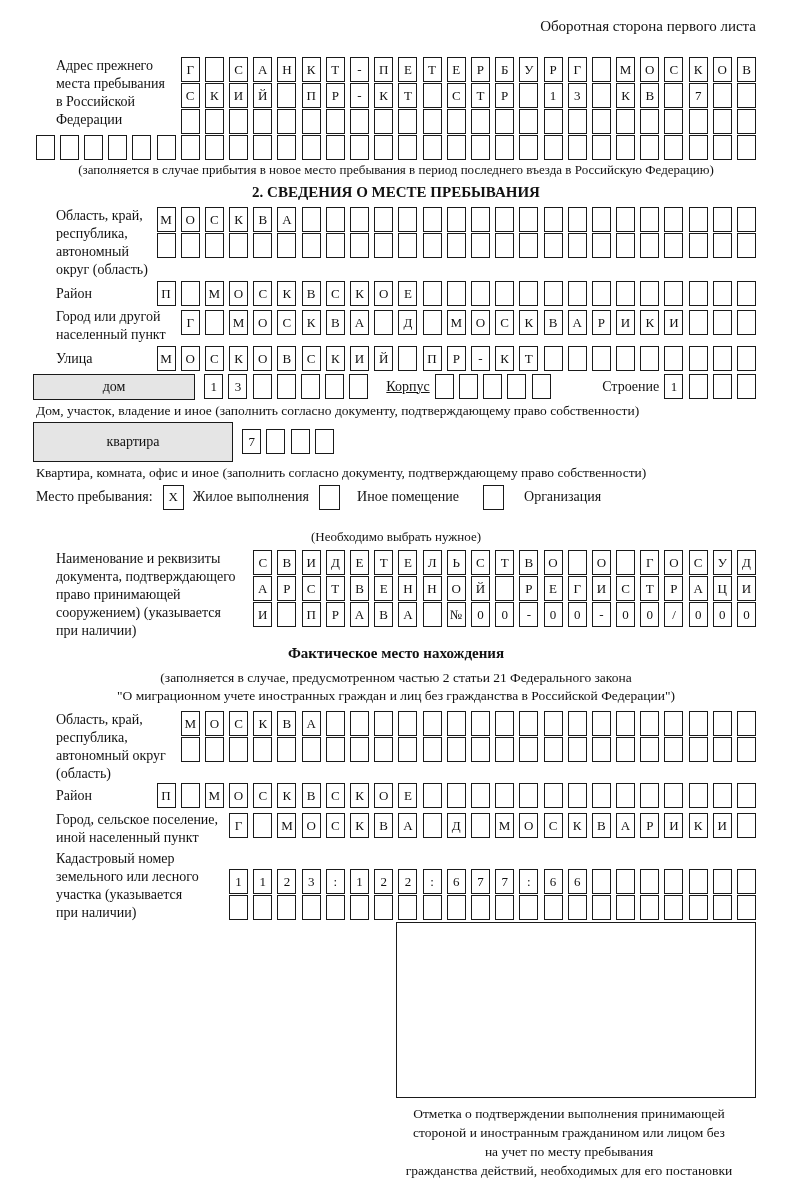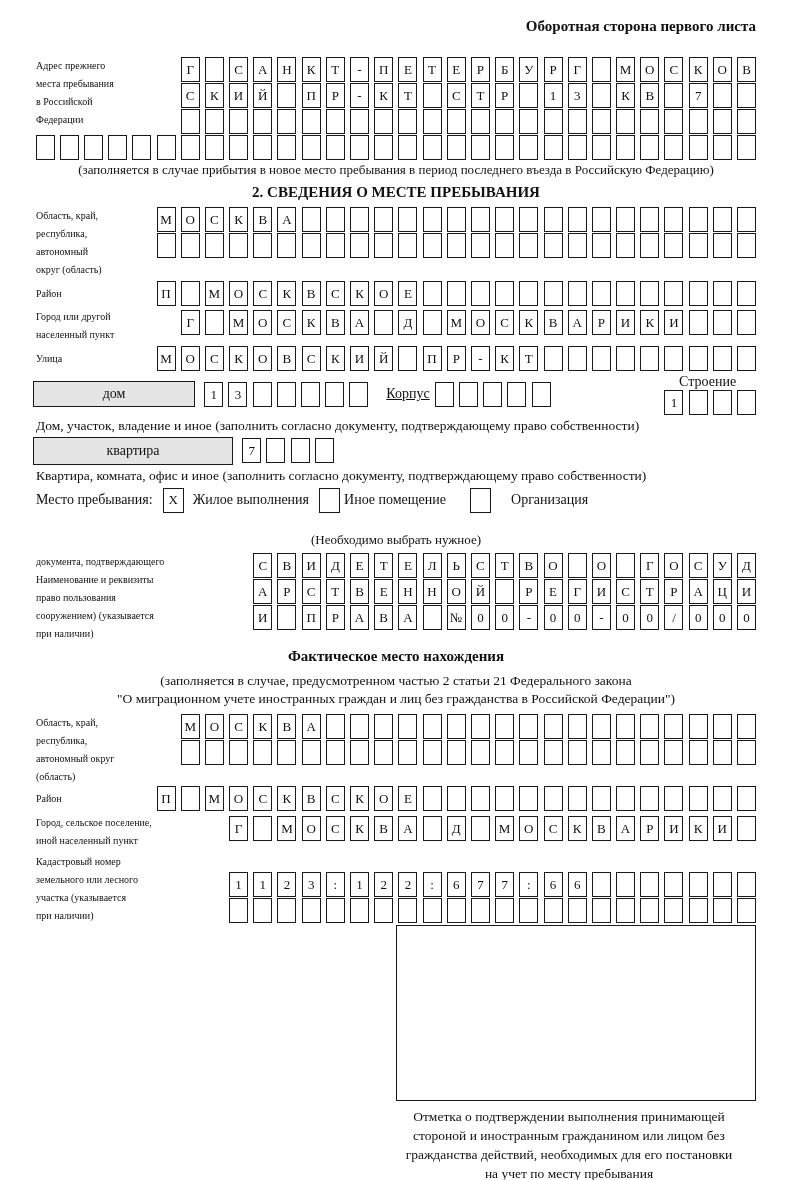--- a/index.html
+++ b/index.html
@@ -8,59 +8,59 @@
     background: #ffffff;
     overflow: hidden;
     font-family: "Liberation Serif", "DejaVu Serif", serif;
     color: #111;
   }
   .page {
     box-sizing: border-box;
     width: 800px; height: 1180px;
     padding: 18px 44px 0 36px;
   }
-  .title { text-align: right; font-size: 15px; font-weight: bold; }
+  .title { text-align: right; font-size: 15px; }
 
   
   .grid { display: flex; justify-content: flex-end; }
   .grid + .grid { margin-top: 1px; }
   .cell {
     box-sizing: border-box;
     flex: none;
     width: 19px; height: 25px;
     margin-left: 5.2px;
     border: 1.5px solid #1a1a1a;
     display: flex; align-items: center; justify-content: center;
     font-size: 13px; line-height: 1;
     background: #fff;
   }
 
   .frow { display: flex; align-items: flex-start; }
-  .frow .lbl { flex: 1 1 auto; font-size: 10px; line-height: 18px; }
+  .frow .lbl { flex: 1 1 auto; font-size: 14px; line-height: 18px; margin-left: 20px; }
   .frow .gridcol { flex: none; }
   .lbl-line { white-space: nowrap; }
   .single .lbl { padding-top: 4px; }
 
   .center-note { text-align: center; font-size: 13px; line-height: 16.5px; }
   .left-note { font-size: 13.5px; line-height: 17px; }
   .sec-head { text-align: center; font-size: 15px; font-weight: bold; line-height: 19px; }
 
   
   .domline { display: flex; align-items: center; margin-top: 3px; }
   .named-box {
     box-sizing: border-box;
     border: 1.5px solid #1a1a1a;
     display: flex; align-items: center; justify-content: center;
     font-size: 14px; background: #e5e5e5;
   }
   .dom-box { width: 162px; height: 26px; margin-left: -3px; margin-right: 4px; }
-  .kv-box  { width: 200px; height: 28px; margin-left: -3px; margin-right: 4px; }
+  .kv-box  { width: 200px; height: 40px; margin-left: -3px; margin-right: 4px; }
   .inline-lbl { font-size: 14px; white-space: nowrap; }
   .ml18 { margin-left: 18px; text-decoration: underline; }
-  .stro-group { margin-left: auto; display: flex; align-items: center; flex-direction: column; }
+  .stro-group { margin-left: auto; display: flex; align-items: center; }
   .kvline { display: flex; align-items: center; margin-top: 3px; }
 
   
   .mestoline { display: flex; align-items: center; margin-top: 4px; font-size: 14px; }
   .cb {
     box-sizing: border-box;
     width: 21px; height: 25px;
     border: 1.5px solid #1a1a1a;
     display: flex; align-items: center; justify-content: center;
     font-size: 13px; background: #fff;
@@ -421,31 +421,31 @@
         <span class="cell"></span>
       </div>
   </div>
   <div class="left-note mt2">Квартира, комната, офис и иное (заполнить согласно документу, подтверждающему право собственности)</div>
 
   <div class="mestoline">
     <span>Место пребывания:</span>
     <span class="cb" style="margin-left:10px;">X</span>
     <span style="margin-left:9px;">Жилое выполнения</span>
     <span class="cb" style="margin-left:10px;"></span>
-    <span style="margin-left:4px;text-align:center;">Иное помещение</span>
+    <span style="margin-left:17px;text-align:center;">Иное помещение</span>
     <span class="cb" style="margin-left:24px;"></span>
     <span style="margin-left:20px;">Организация</span>
   </div>
   <div class="center-note mt1">(Необходимо выбрать нужное)</div>
 
   <div class="frow mt5">
     <div class="lbl">
+      <div class="lbl-line">Наименование и реквизиты</div>
       <div class="lbl-line">документа, подтверждающего</div>
-      <div class="lbl-line">Наименование и реквизиты</div>
-      <div class="lbl-line">право пользования</div>
+      <div class="lbl-line">право принимающей</div>
       <div class="lbl-line">сооружением) (указывается</div>
       <div class="lbl-line">при наличии)</div>
     </div>
     <div class="gridcol">
       <div class="grid">
           <span class="cell">С</span>
           <span class="cell">В</span>
           <span class="cell">И</span>
           <span class="cell">Д</span>
           <span class="cell">Е</span>
@@ -704,17 +704,17 @@
           <span class="cell"></span>
           <span class="cell"></span>
         </div>
     </div>
   </div>
 
   <div class="stamp-box"></div>
   <div class="stamp-caption mt6">
     <div>Отметка о подтверждении выполнения принимающей</div>
     <div>стороной и иностранным гражданином или лицом без</div>
+    <div>на учет по месту пребывания</div>
     <div>гражданства действий, необходимых для его постановки</div>
-    <div>на учет по месту пребывания</div>
   </div>
 
 </div>
 
 </body></html>

